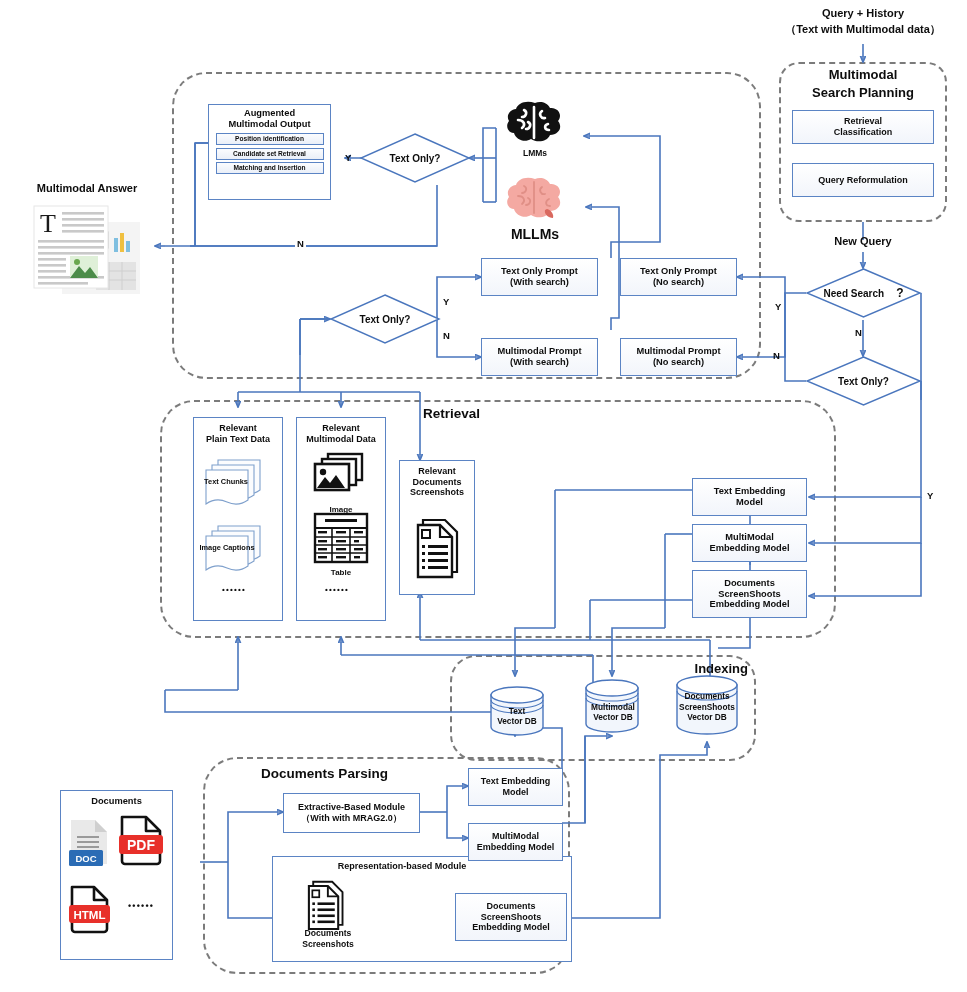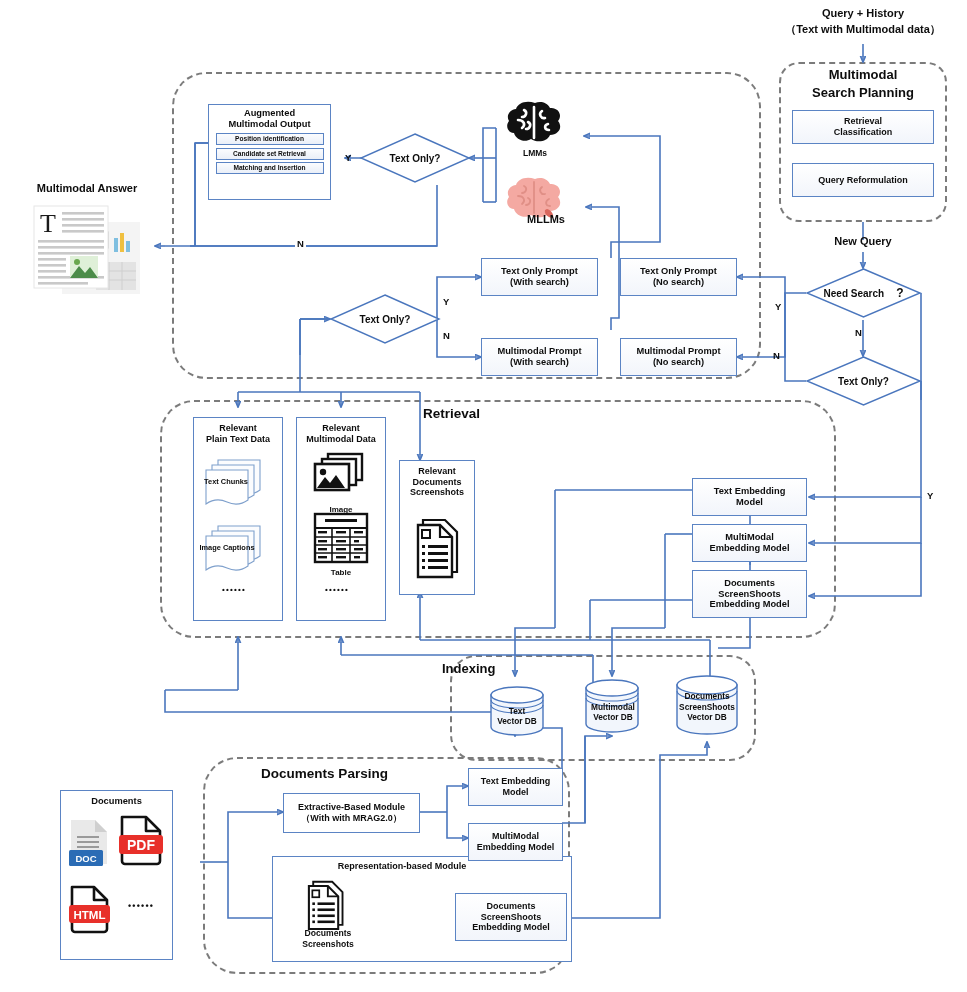--- a/index.html
+++ b/index.html
@@ -243,21 +243,21 @@
 
   <div class="icon" style="left:504px;top:176px;">
     <svg width="62" height="44" viewBox="0 0 62 44">
       <path d="M31 3 C22 0,14 3,12 9 C5 10,2 16,5 21 C1 26,4 33,10 33 C12 40,21 43,27 39
                C33 43,43 42,46 35 C55 35,59 27,54 21 C59 15,54 7,46 8 C43 2,36 1,31 3 Z" fill="#f4a9a2"></path>
       <path d="M43 33 C47 34,50 38,49 42 C44 42,40 38,41 34 Z" fill="#d9685e"></path>
       <path d="M20 10 C24 12,22 17,18 17 M30 6 L30 37 M38 11 C34 14,37 19,41 18
                M14 20 C20 20,22 25,18 28 M45 23 C41 25,41 30,46 30 M24 22 C28 24,26 29,22 29" fill="none" stroke="#e08f86" stroke-width="1.8" stroke-linecap="round"></path>
     </svg>
   </div>
-  <div class="lbl" style="left:505px;top:213px;width:60px;font-size:11px;text-align:right;">
+  <div class="lbl" style="left:505px;top:226px;width:60px;font-size:14px;">
     <span>MLLMs</span>
   </div>
 
   <div class="node" style="left:481px;top:258px;width:117px;height:38px;font-size:9.3px;">
     <span class="ln">Text Only Prompt</span>
     <span class="ln">(With search)</span>
   </div>
   <div class="node" style="left:620px;top:258px;width:117px;height:38px;font-size:9.3px;">
     <span class="ln">Text Only Prompt</span>
     <span class="ln">(No search)</span>
@@ -428,21 +428,21 @@
     <span class="ln">MultiModal</span>
     <span class="ln">Embedding Model</span>
   </div>
   <div class="node" style="left:692px;top:570px;width:115px;height:48px;font-size:9.3px;">
     <span class="ln">Documents</span>
     <span class="ln">ScreenShoots</span>
     <span class="ln">Embedding Model</span>
   </div>
 
   <div class="group" style="left:450px;top:655px;width:306px;height:106px;border-radius:26px;"></div>
-  <div class="group-title" style="left:450px;top:661px;width:306px;text-align:left;font-size:13px;">
+  <div class="group-title" style="left:450px;top:661px;width:306px;text-align:right;font-size:13px;">
     <span style="display:inline-block;transform:translateX(-8px);">Indexing</span>
   </div>
 
   <div class="icon" style="left:488px;top:685px;">
     <svg width="58" height="52" viewBox="0 0 58 52">
       <path d="M3 10 v32 a26 8 0 0 0 52 0 v-32 z" fill="#f2f6fc" stroke="#4a76bd" stroke-width="1.4"></path>
       <ellipse cx="29" cy="10" rx="26" ry="8" fill="#ffffff" stroke="#4a76bd" stroke-width="1.4"></ellipse>
       <path d="M3 15 a26 8 0 0 0 52 0" fill="none" stroke="#4a76bd" stroke-width="1.1"></path>
       <path d="M3 20 a26 8 0 0 0 52 0" fill="none" stroke="#4a76bd" stroke-width="1.1"></path>
     </svg>

